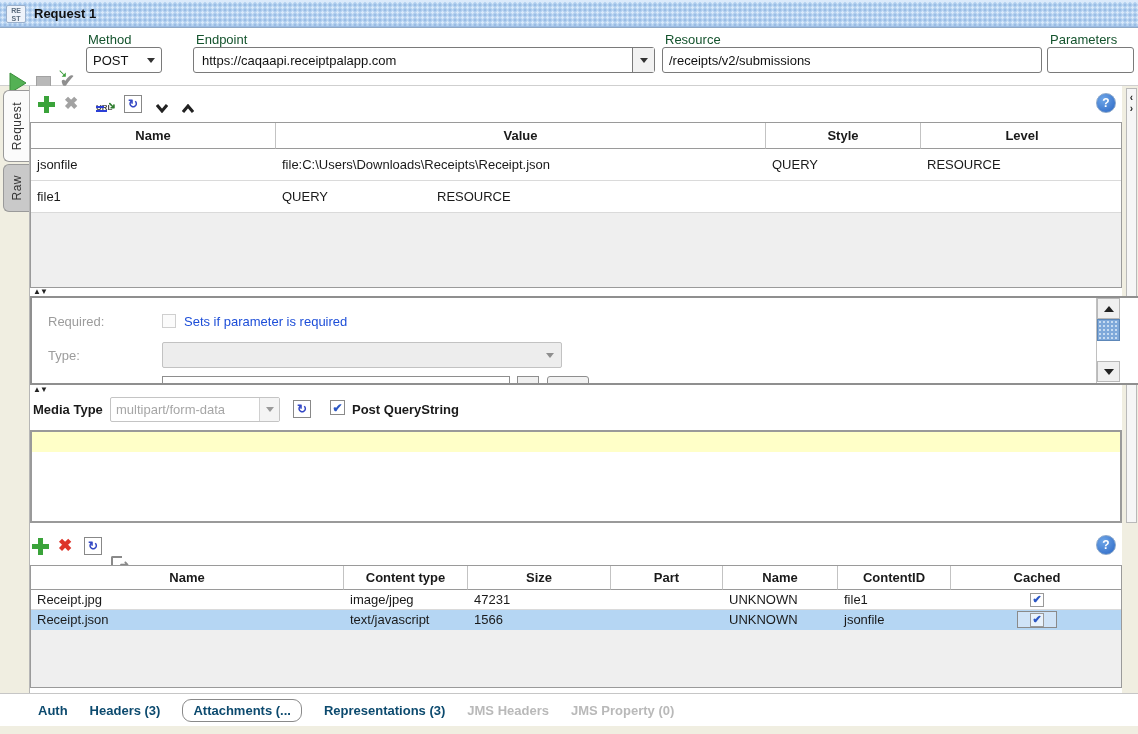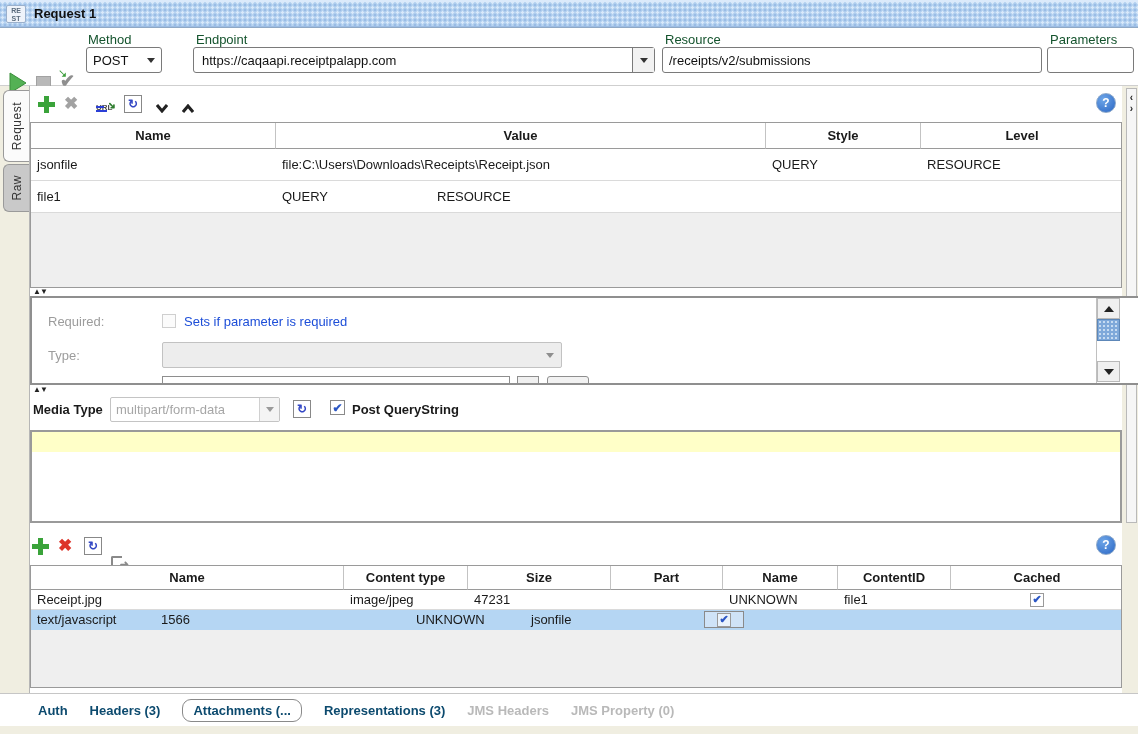--- a/index.html
+++ b/index.html
@@ -418,20 +418,21 @@
     <div class="tcell" style="width:113px; border-right-color:transparent;">file1</div>
     <div class="tcell" style="width:172px;">
       <span class="cached-check-wrap">
           <span class="mini-checkbox">
             <span>✔</span>
           </span>
         </span>
     </div>
   </div>
   <div class="trow drow selected" style="height:20px;">
+    <div class="tcell" style="width:313px; border-right-color:transparent;">Receipt.json</div>
     <div class="tcell" style="width:124px; border-right-color:transparent;">text/javascript</div>
     <div class="tcell" style="width:143px; border-right-color:transparent;">1566</div>
     <div class="tcell" style="width:112px; border-right-color:transparent;"></div>
     <div class="tcell" style="width:115px; border-right-color:transparent;">UNKNOWN</div>
     <div class="tcell" style="width:113px; border-right-color:transparent;">jsonfile</div>
     <div class="tcell" style="width:172px;">
       <span class="cached-check-wrap">
           <span class="cell-editor">
             <span class="mini-checkbox" style="background:#e9f2fb;">
               <span>✔</span>

